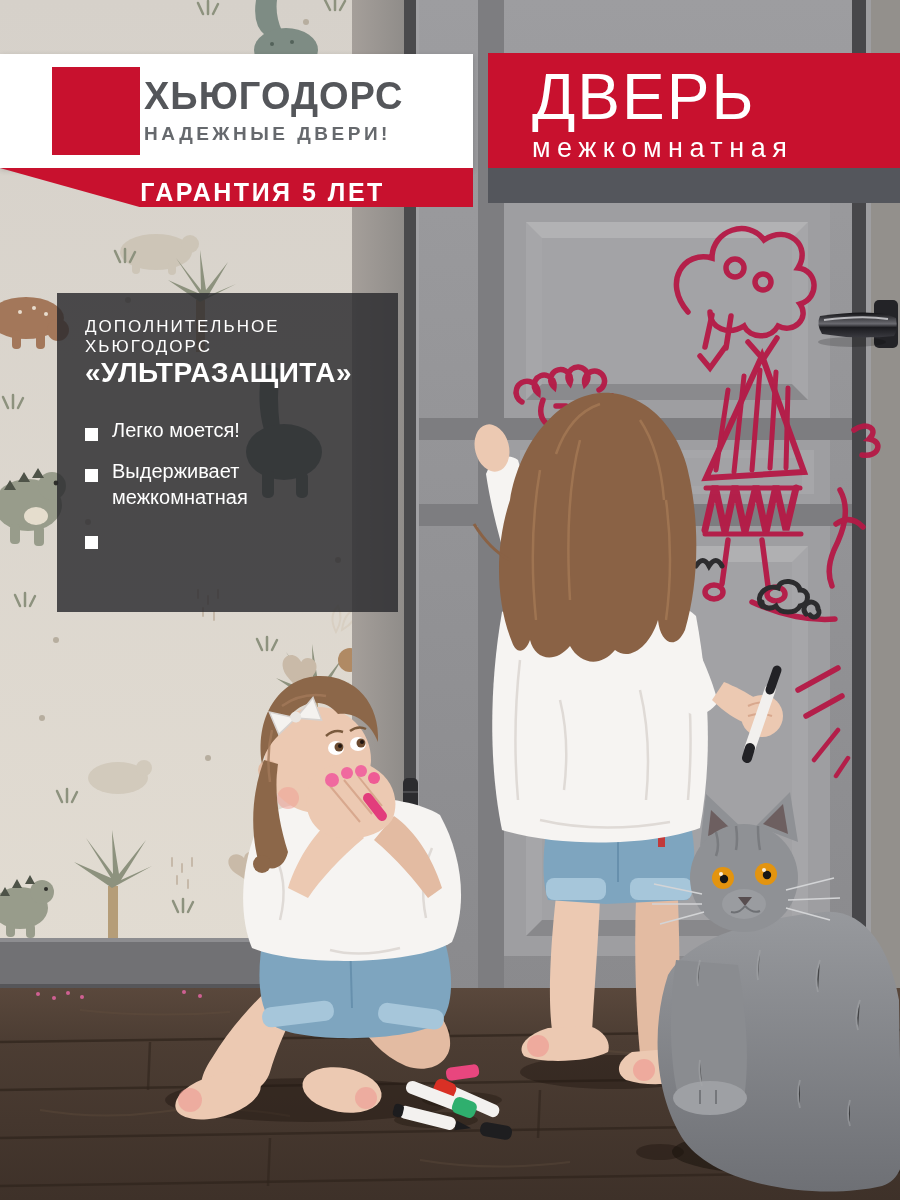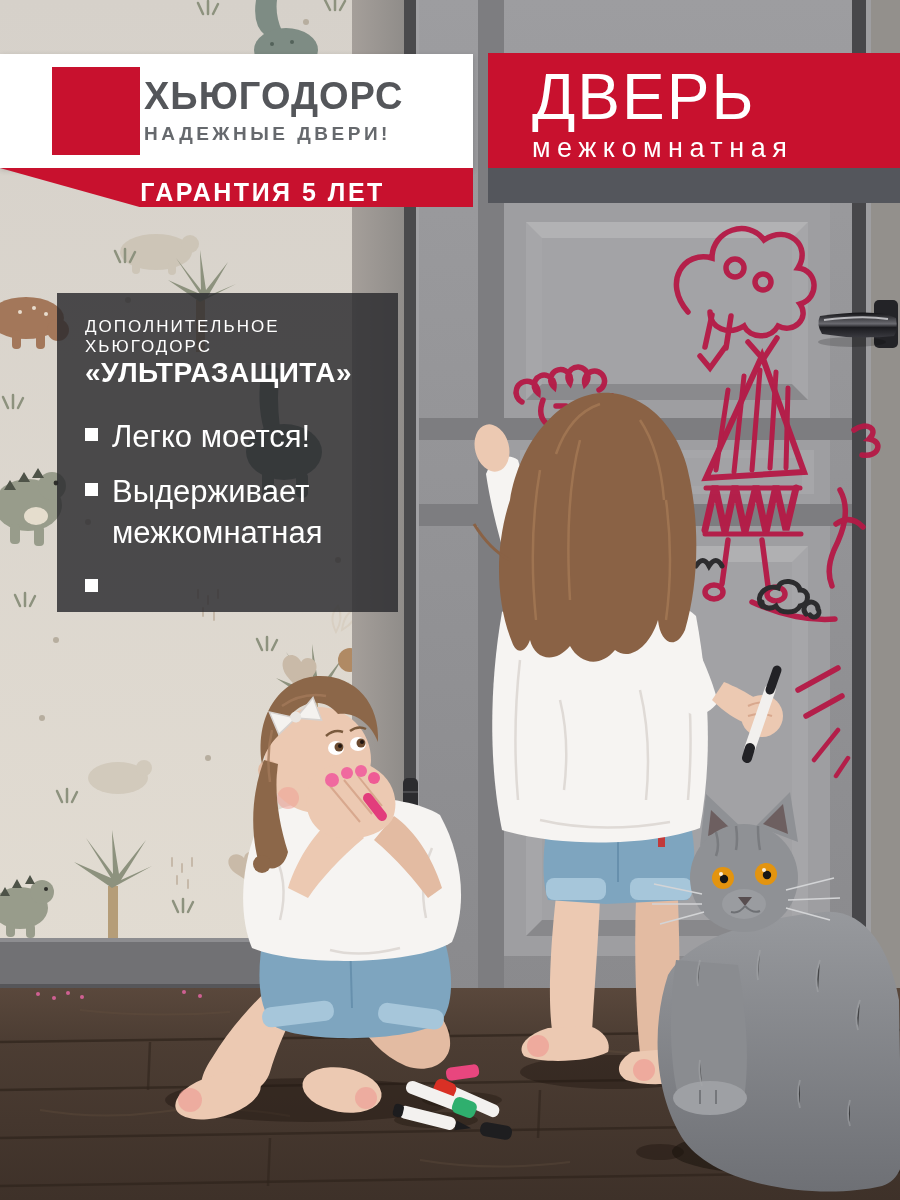--- a/index.html
+++ b/index.html
@@ -23,21 +23,21 @@
   .product-subtitle{font-size:27px;font-weight:400;letter-spacing:6.5px;margin-top:4px;}
   .header-bar{position:absolute;left:488px;top:168px;width:412px;height:35px;background:#54565c;}
   
   .feature-panel{position:absolute;left:57px;top:293px;width:341px;height:319px;
             background:rgba(42,42,45,0.82);color:#fff;box-sizing:border-box;padding:24px 22px 0 28px;}
   .fp-kicker{font-size:17px;letter-spacing:2px;word-spacing:7px;font-weight:400;}
   .fp-title{font-size:28px;font-weight:700;letter-spacing:.5px;margin-top:0;}
   .fp-list{margin-top:28px;display:flex;flex-direction:column;gap:15px;}
   .fp-item{display:flex;gap:14px;}
   .fp-sq{width:13px;height:13px;background:#fff;margin-top:11px;flex:0 0 auto;}
-  .fp-text{font-size:31px;line-height:1.3;white-space:pre-line;}
+  .fp-text{font-size:20px;line-height:1.3;white-space:pre-line;}
 </style>
 </head>
 <body>
 
 <div class="stage">
 
 <svg width="900" height="1200" viewBox="0 0 900 1200">
   <defs>
     <linearGradient id="wallG" x1="0" y1="0" x2="0" y2="1">
       <stop offset="0" stop-color="#d6d1ca"></stop>

